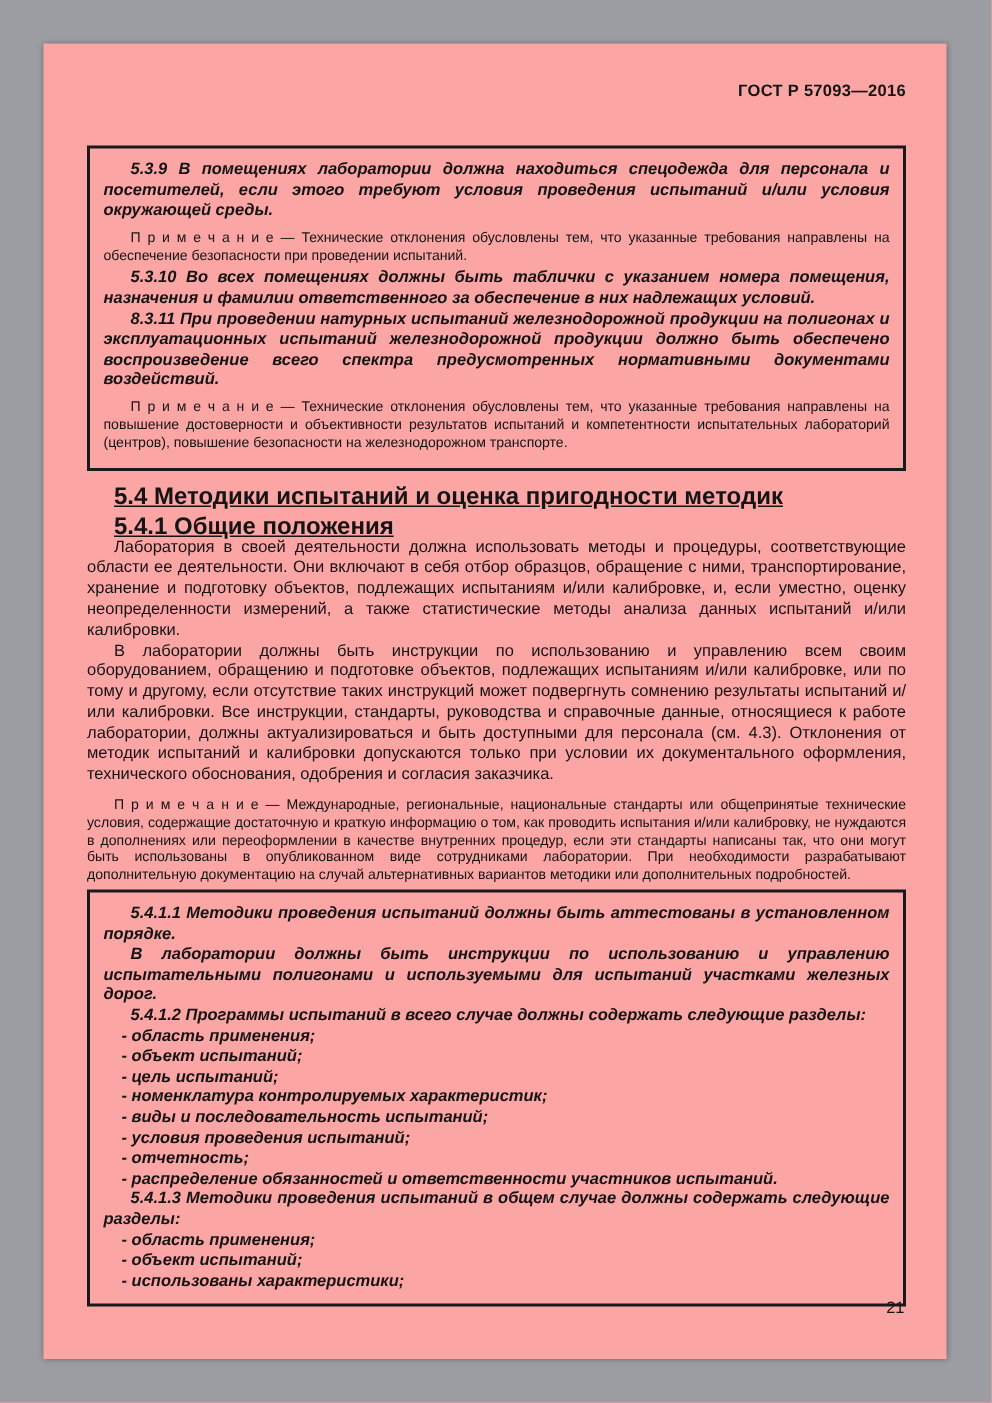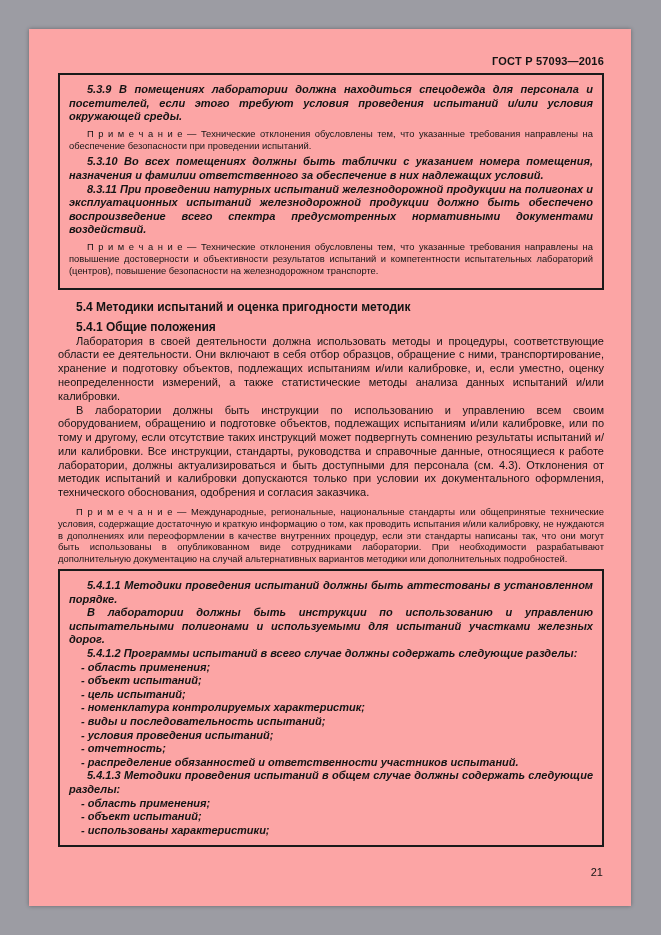--- a/index.html
+++ b/index.html
@@ -25,21 +25,21 @@
   }
   .doc-header {
     text-align: right;
     font-weight: bold;
     font-size: 11px;
     letter-spacing: 0.2px;
   }
   .law-box {
     border: 2px solid #1a1a1a;
     padding: 8px 9px;
-    margin-top: 6px;
+    margin-top: 30px;
   }
   .law-box.second {
     margin-top: 0;
   }
   p.bi {
     font-weight: bold;
     font-style: italic;
     font-size: 11px;
     line-height: 13.6px;
     text-align: justify;
@@ -51,25 +51,26 @@
     text-align: left;
   }
   p.note {
     font-size: 9.4px;
     line-height: 11.8px;
     text-align: justify;
     text-indent: 18px;
     margin: 4px 0;
   }
   h3.heading {
-    font-size: 12px;
+    font-size: 16px;
     font-weight: bold;
     text-indent: 18px;
     margin-top: 11px;
     line-height: 13.6px;
+    text-decoration: underline;
   }
   h3.heading.sub {
     margin-top: 6px;
   }
   p.body {
     font-size: 11px;
     line-height: 13.8px;
     text-align: justify;
     text-indent: 18px;
   }

